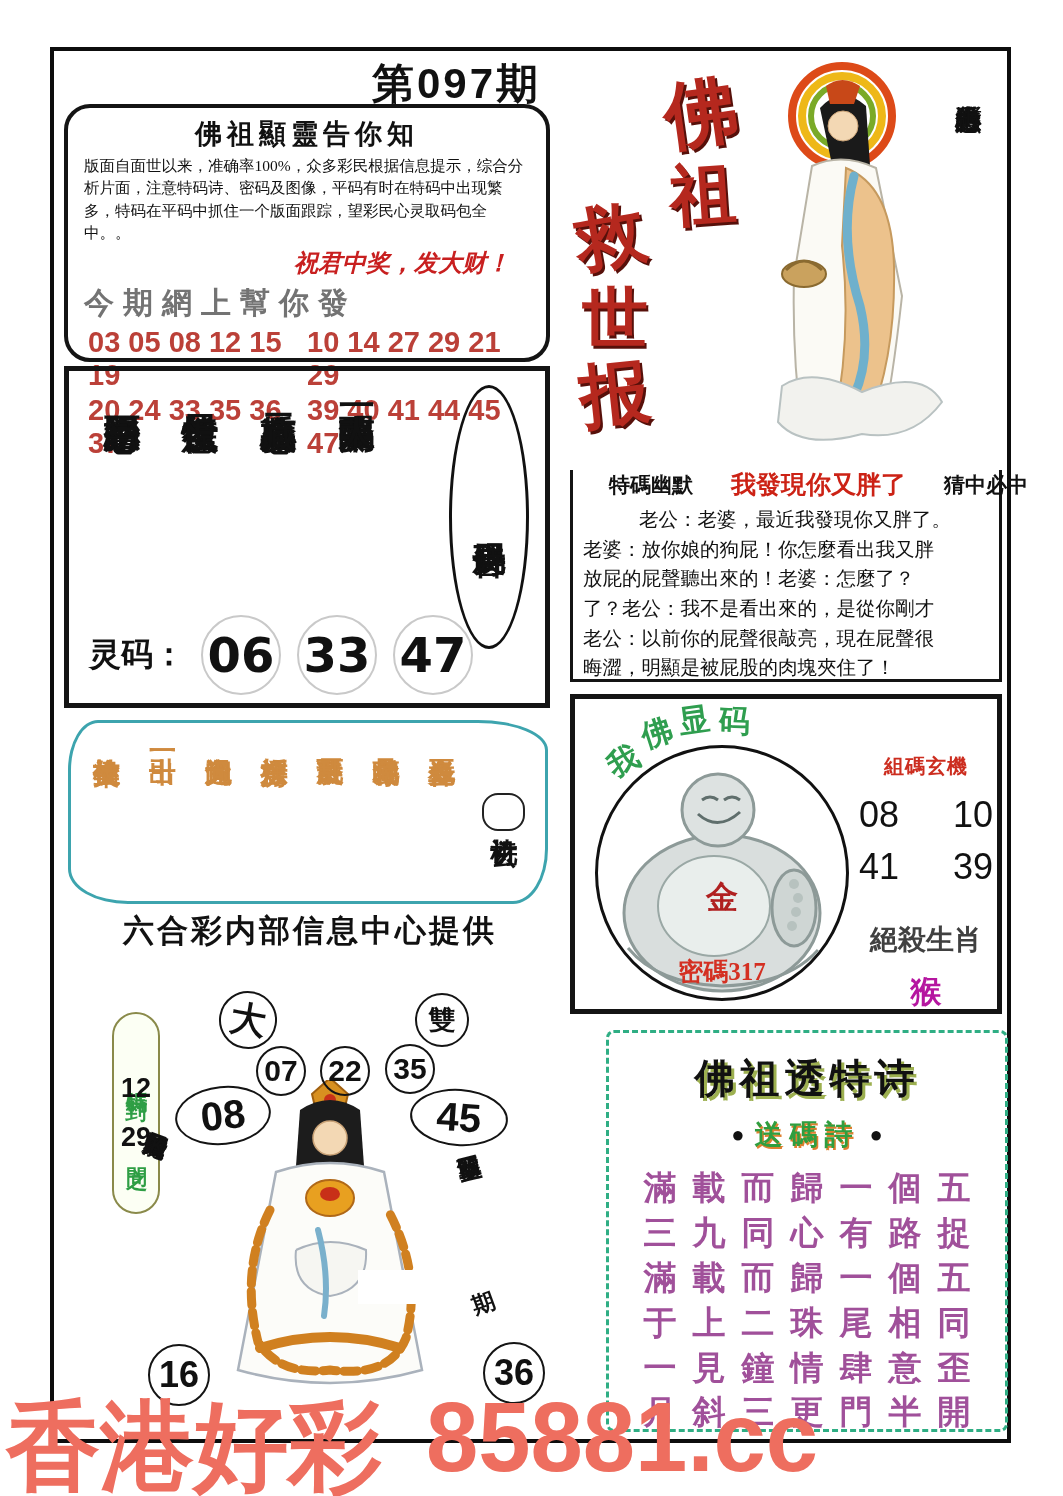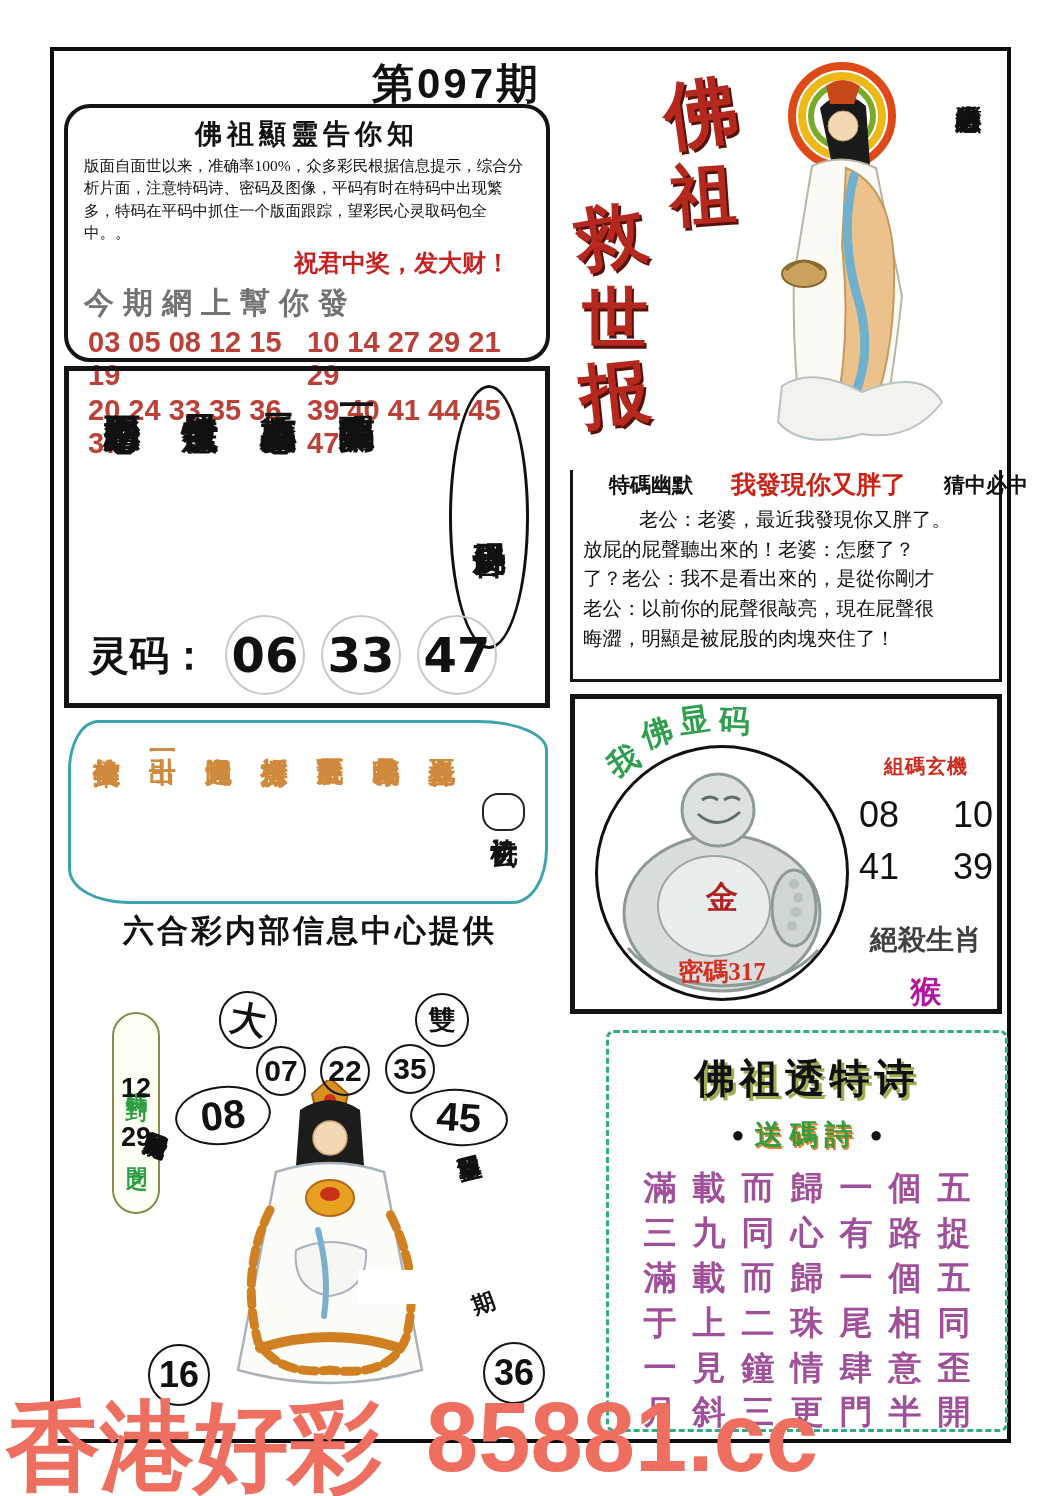--- a/index.html
+++ b/index.html
@@ -9,34 +9,34 @@
   .abs{position:absolute;}
   .vtext{writing-mode:vertical-rl;text-orientation:upright;}
   
   .issue{left:372px;top:56px;font-size:42px;font-weight:bold;letter-spacing:3px;
          font-family:"Liberation Sans","DejaVu Sans",sans-serif;}
   
   .notice{left:64px;top:104px;width:486px;height:258px;border:4px solid #141414;border-radius:26px;
           box-sizing:border-box;padding:8px 16px 6px 16px;}
   .notice-title{text-align:center;font-size:27px;font-weight:bold;letter-spacing:5px;}
   .notice-body{font-size:15.5px;line-height:1.45;margin-top:3px;}
-  .notice-wish{color:#c81f1f;font-weight:bold;font-size:24px;text-align:right;
+  .notice-wish{color:#c81f1f;font-style:italic;font-weight:bold;font-size:24px;text-align:right;
                padding-right:20px;margin-top:2px;}
   .notice-sub{color:#737373;font-weight:bold;font-size:30px;text-align:left;letter-spacing:9px;margin-top:4px;}
   .numrow{display:flex;justify-content:space-between;padding:0 4px;color:#bb4038;font-weight:bold;
           font-size:29px;font-family:"Liberation Sans","DejaVu Sans",sans-serif;margin-top:2px;}
   
   .lingma{left:64px;top:366px;width:486px;height:342px;border:5px solid #141414;box-sizing:border-box;}
   .lingma-cols{position:absolute;left:34px;top:16px;height:258px;display:flex;gap:40px;}
   .lingma-col{font-size:36px;font-weight:bold;line-height:1.06;}
   .lingma-oval{position:absolute;right:16px;top:14px;width:74px;height:258px;border:3px solid #111;
                border-radius:50%;display:flex;align-items:center;justify-content:center;}
   .lingma-oval span{font-size:33px;font-weight:bold;line-height:1.1;}
   .lingma-result{position:absolute;left:20px;bottom:8px;right:14px;display:flex;align-items:center;gap:16px;}
-  .lingma-label{font-size:40px;font-weight:bold;font-family:Liberation Serif, serif;}
+  .lingma-label{font-size:32px;font-weight:bold;font-family:Liberation Serif, serif;}
   .num-circle{width:76px;height:76px;border:2px solid #c9c9c9;border-radius:50%;display:flex;
               align-items:center;justify-content:center;font-size:48px;font-weight:bold;
               font-family:"DejaVu Sans",sans-serif;}
   
   .scroll{left:68px;top:720px;width:480px;height:184px;border:3px solid #3da4ae;box-sizing:border-box;
           border-radius:30px 70px 35px 60px / 50px 30px 55px 35px;padding:14px 20px;}
   .scroll-flex{display:flex;justify-content:space-between;height:100%;align-items:flex-start;}
   .scroll-col{font-size:27px;font-weight:bold;color:#cf8a3e;line-height:1.1;}
   .scroll-label{align-self:center;border:2.5px solid #222;border-radius:16px;padding:8px 4px;}
   .scroll-label span{font-size:27px;font-weight:bold;color:#111;line-height:1.15;}
@@ -205,20 +205,21 @@
   <div class="abs joke">
     <div class="joke-head">
       <div class="hline"></div>
       <span class="t1">特碼幽默</span>
       <span class="t2">我發現你又胖了</span>
       <span class="t3">猜中必中</span>
       <div class="hline"></div>
     </div>
     <div class="joke-lines">
       <div>老公：老婆，最近我發現你又胖了。</div>
+      <div>老婆：放你娘的狗屁！你怎麼看出我又胖</div>
       <div>放屁的屁聲聽出來的！老婆：怎麼了？</div>
       <div>了？老公：我不是看出來的，是從你剛才</div>
       <div>老公：以前你的屁聲很敲亮，現在屁聲很</div>
       <div>晦澀，明顯是被屁股的肉塊夾住了！</div>
     </div>
   </div>
 
   <div class="abs bud">
     <div class="arc-label">
       <span>我</span><span>佛</span><span>显</span><span>码</span>

